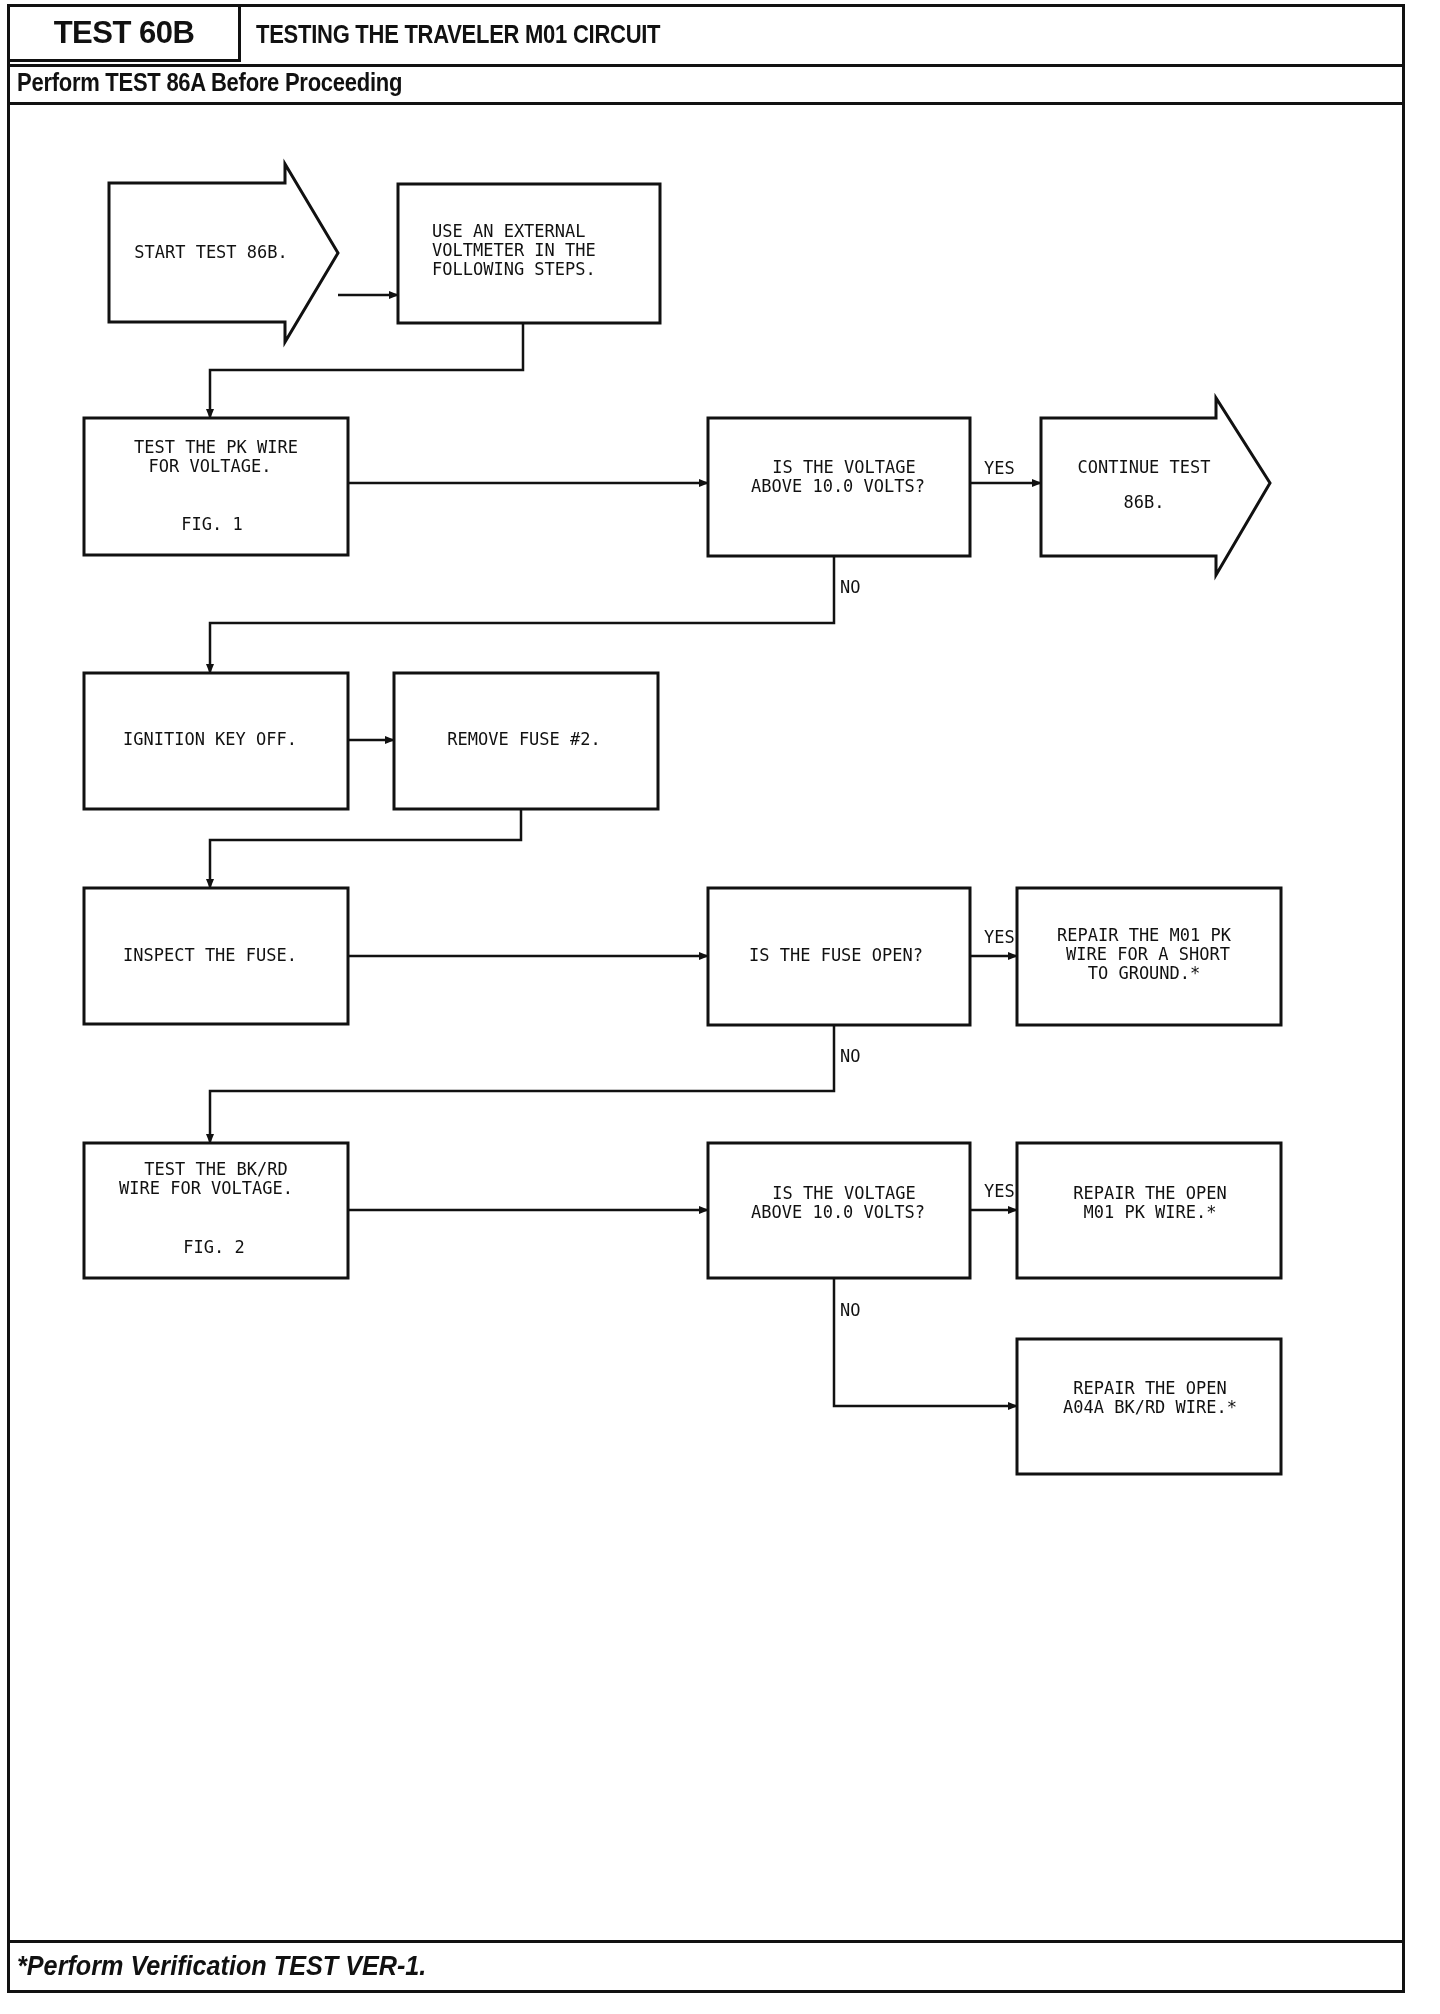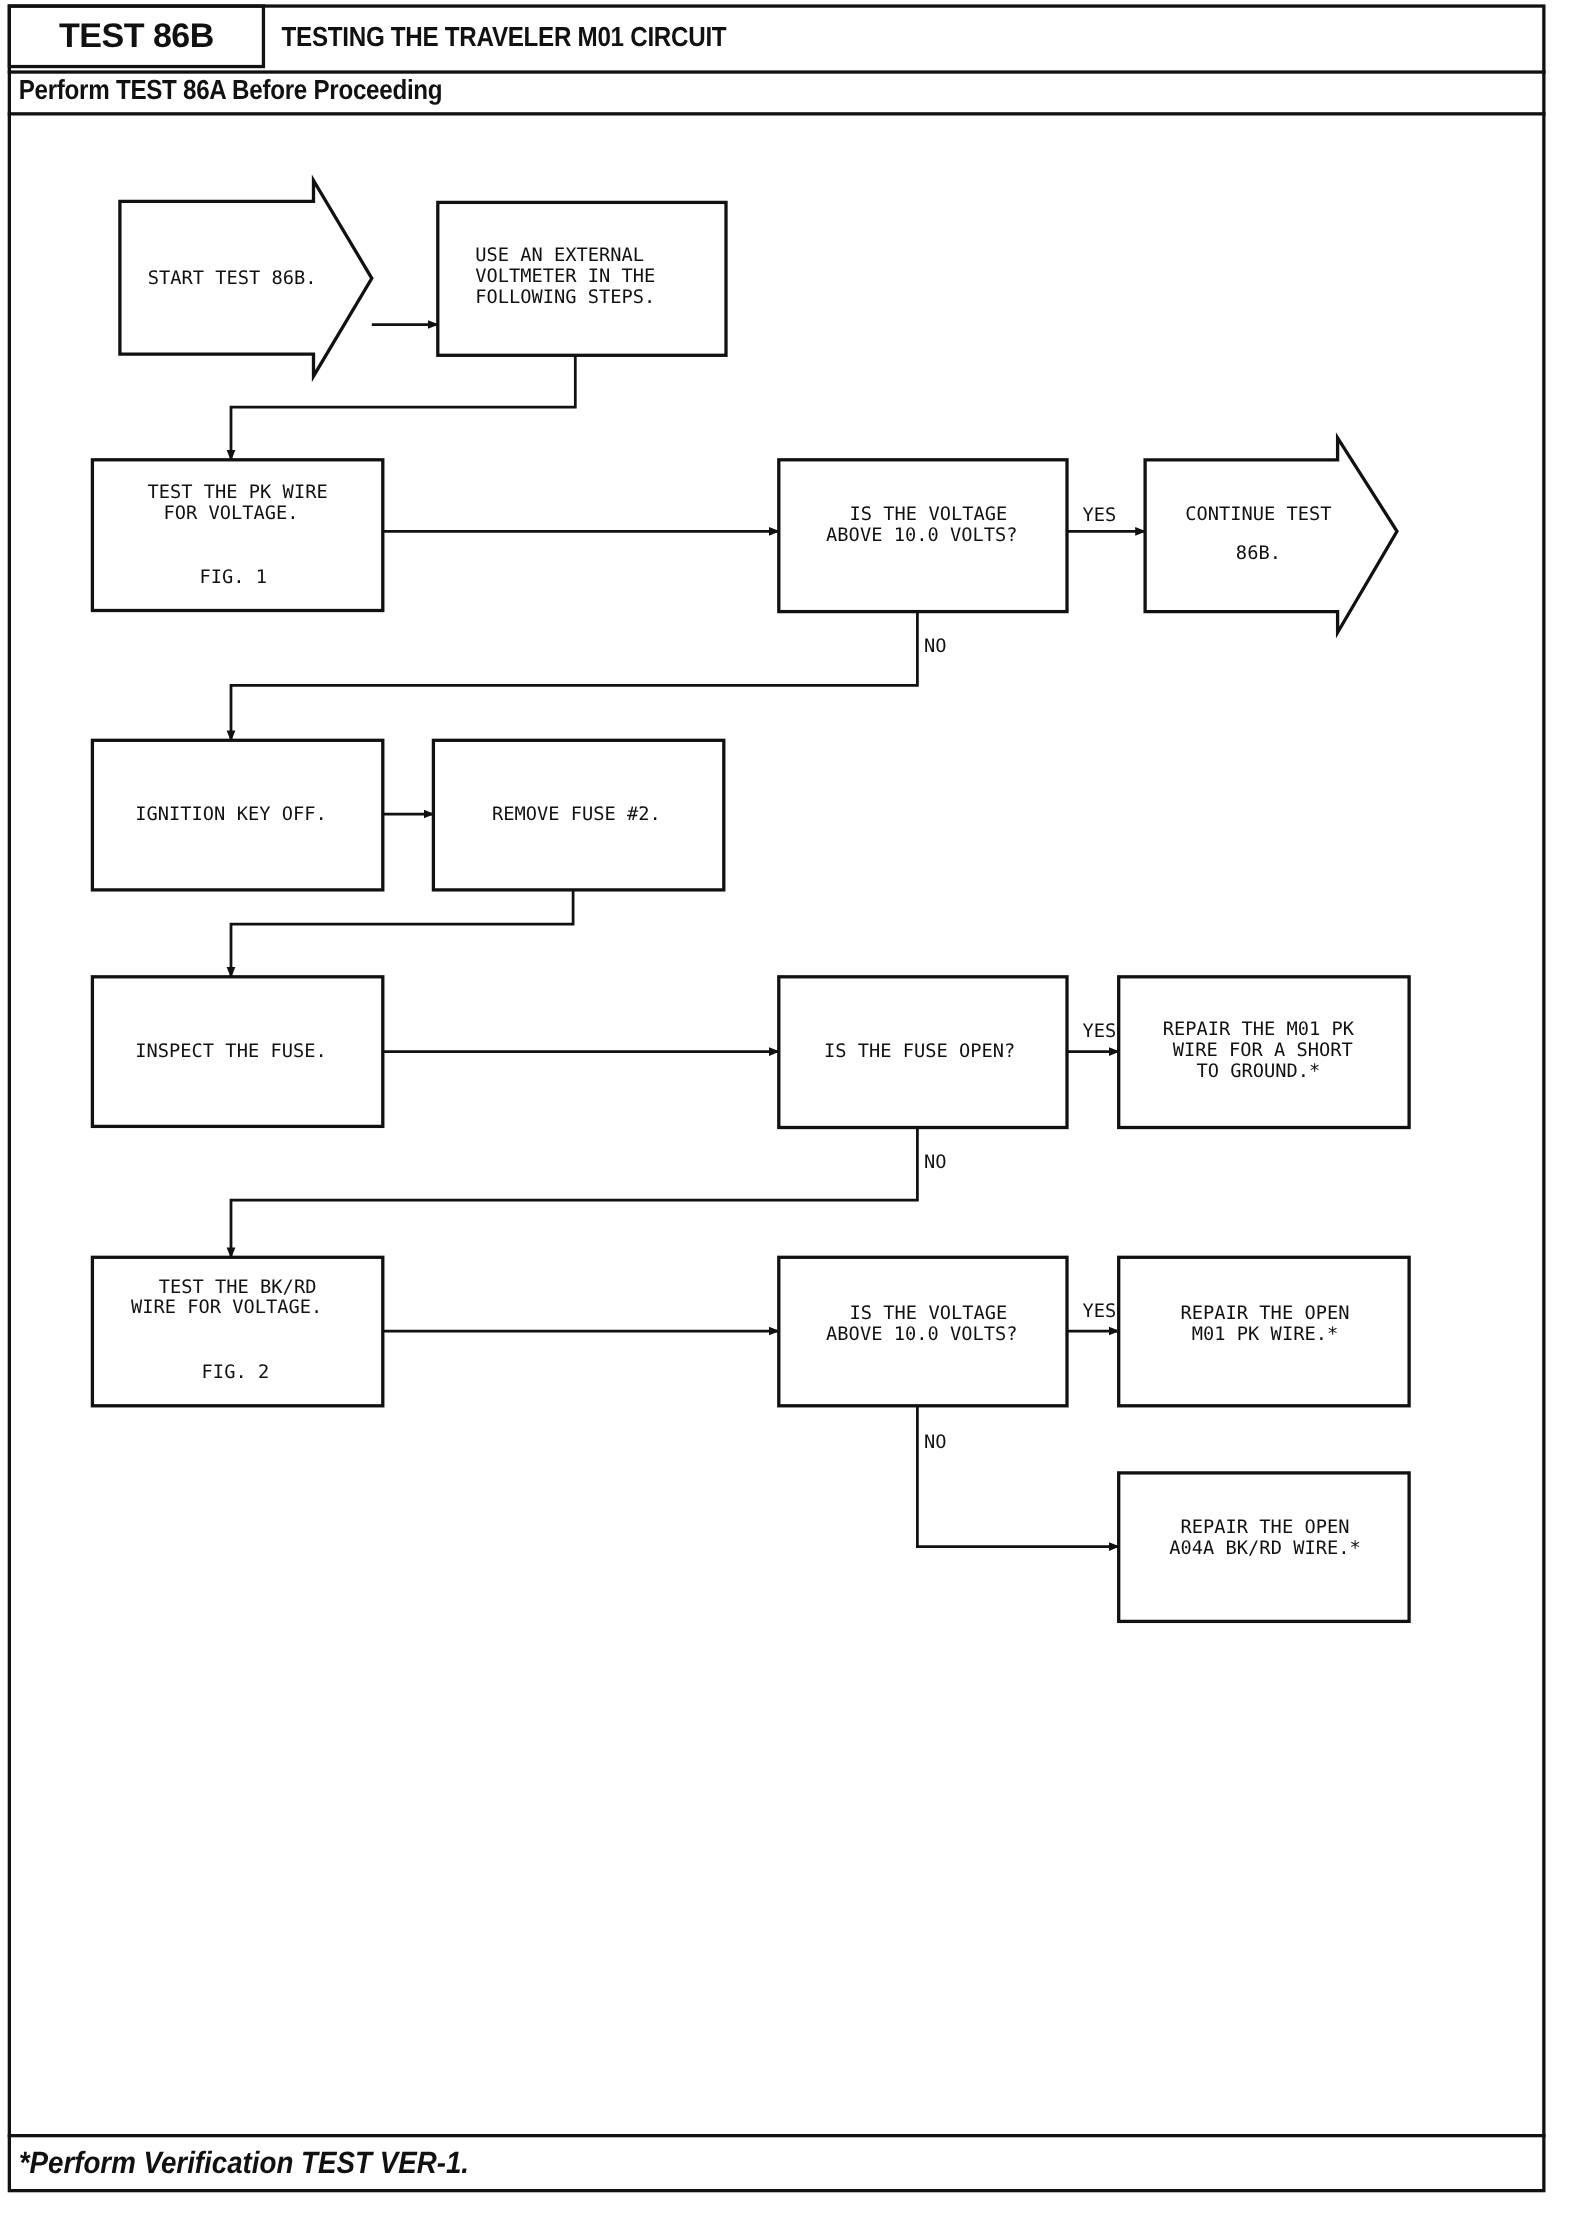--- a/index.html
+++ b/index.html
@@ -15,21 +15,21 @@
   svg.flow{position:absolute;left:0;top:0;width:1440px;height:2014px;}
   .node-text{font-family:"DejaVu Sans Mono","Liberation Mono",monospace;font-size:17px;fill:#111;}
   .lbl{font-family:"DejaVu Sans Mono","Liberation Mono",monospace;font-size:17px;fill:#111;}
   .shape{fill:#fff;stroke:#111;stroke-width:3;}
   .wire{fill:none;stroke:#111;stroke-width:2.5;}
 </style>
 </head>
 <body>
 
 <div class="frame"></div>
-<div class="test-id">TEST 86B</div>
+<div class="test-id">TEST 60B</div>
 <div class="test-title">TESTING THE TRAVELER M01 CIRCUIT</div>
 <div class="hdr-line1"></div>
 <div class="prereq">Perform TEST 86A Before Proceeding</div>
 <div class="hdr-line2"></div>
 
 <svg class="flow" viewBox="0 0 1440 2014">
   <defs>
     <marker id="ah" markerWidth="10" markerHeight="10" refX="9" refY="5" orient="auto" markerUnits="userSpaceOnUse">
       <path d="M0,1 L10,5 L0,9 z" fill="#111"></path>
     </marker>

